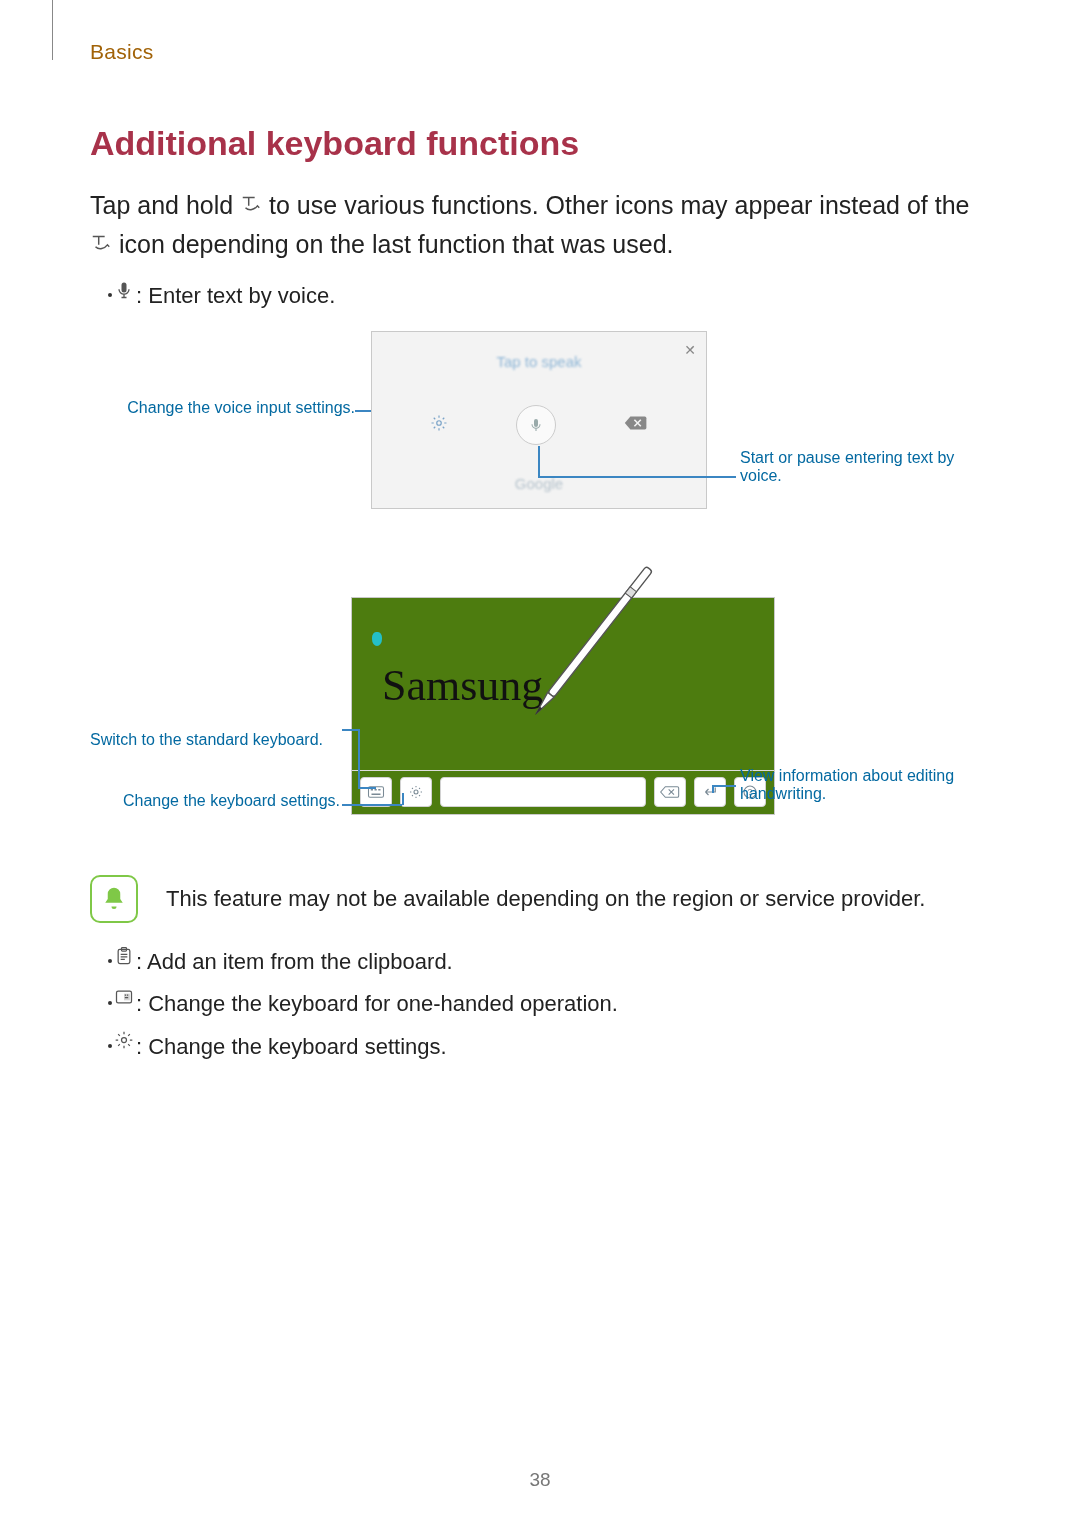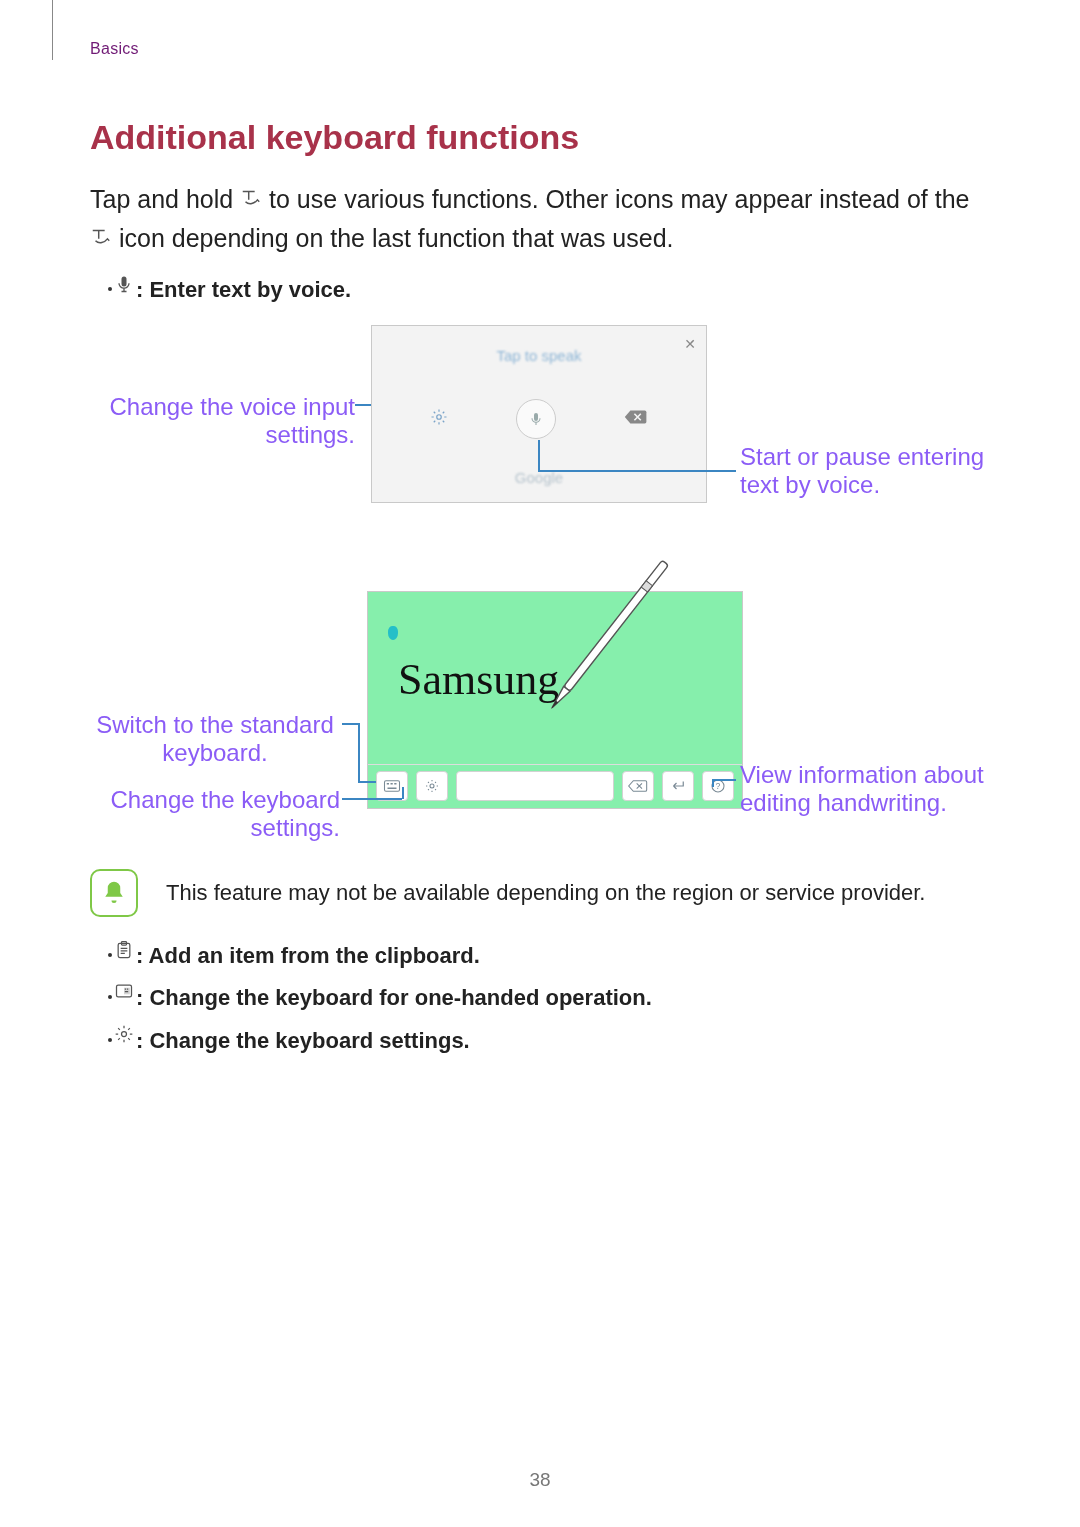--- a/index.html
+++ b/index.html
@@ -16,22 +16,22 @@
       left: 52px;
       top: 0;
       width: 1px;
       height: 60px;
       background: #888;
     }
     .content {
       padding: 40px 90px 0 90px;
     }
     .breadcrumb {
-      font-size: 16px;
-      color: #701a75;
+      font-size: 21px;
+      color: #a16207;
       margin-bottom: 60px;
       letter-spacing: 0.3px;
     }
     h2.section-title {
       font-size: 34px;
       font-weight: 600;
       color: #a8324a;
       margin-bottom: 24px;
     }
     p.intro {
@@ -50,21 +50,20 @@
       margin-top: 14px;
       padding-left: 18px;
     }
     ul.bullet-list > li {
       font-size: 22px;
       line-height: 1.55;
       color: #222;
       display: flex;
       align-items: flex-start;
       margin: 8px 0;
-      font-weight: bold;
     }
     ul.bullet-list .dot {
       width: 4px;
       height: 4px;
       background: #333;
       border-radius: 50%;
       margin-top: 14px;
       flex: none;
     }
     ul.bullet-list .icon-slot {
@@ -130,46 +129,46 @@
       height: 46px;
       display: flex;
       align-items: center;
       justify-content: center;
       color: #b7c4cd;
       font-size: 15px;
       filter: blur(1.2px);
     }
     .callout-label {
       position: absolute;
-      font-size: 24px;
-      color: #8b5cf6;
+      font-size: 16px;
+      color: #0369a1;
     }
     .callout-left1 { left: 0; top: 68px; width: 265px; text-align: right; }
     .callout-right1 { left: 650px; top: 118px; width: 260px; }
     .leader {
       position: absolute;
       background: #3b86c2;
     }
     .leader.h { height: 1.5px; }
     .leader.v { width: 1.5px; }
 
     
     .fig2-wrap {
       position: relative;
       height: 290px;
       margin: 10px 0 8px 0;
     }
     .fig2-panel {
       position: absolute;
-      left: 277px;
+      left: 261px;
       top: 50px;
-      width: 376px;
+      width: 424px;
       height: 218px;
       border: 1px solid #c9c9c9;
-      background: #86efac;
+      background: #4d7c0f;
     }
     .fig2-canvas {
       height: 172px;
       position: relative;
       overflow: visible;
     }
     .hw-word {
       position: absolute;
       left: 30px;
       top: 62px;
@@ -206,21 +205,21 @@
       border: 1px solid #d2d2d2;
       border-radius: 4px;
       background: #fff;
       color: #7a8a95;
       display: flex;
       align-items: center;
       justify-content: center;
     }
     .tb-icon { width: 32px; }
     .tb-space { flex: 1; border-color: #d2d2d2; }
-    .callout-left2a { left: 0; top: 170px; width: 250px; text-align: center; }
+    .callout-left2a { left: 0; top: 184px; width: 250px; text-align: left; }
     .callout-left2b { left: 0; top: 245px; width: 250px; text-align: right; }
     .callout-right2 { left: 650px; top: 220px; width: 258px; }
 
     
     .note-row {
       display: flex;
       align-items: center;
       gap: 28px;
       margin: 38px 0 22px 0;
       text-align: right;

